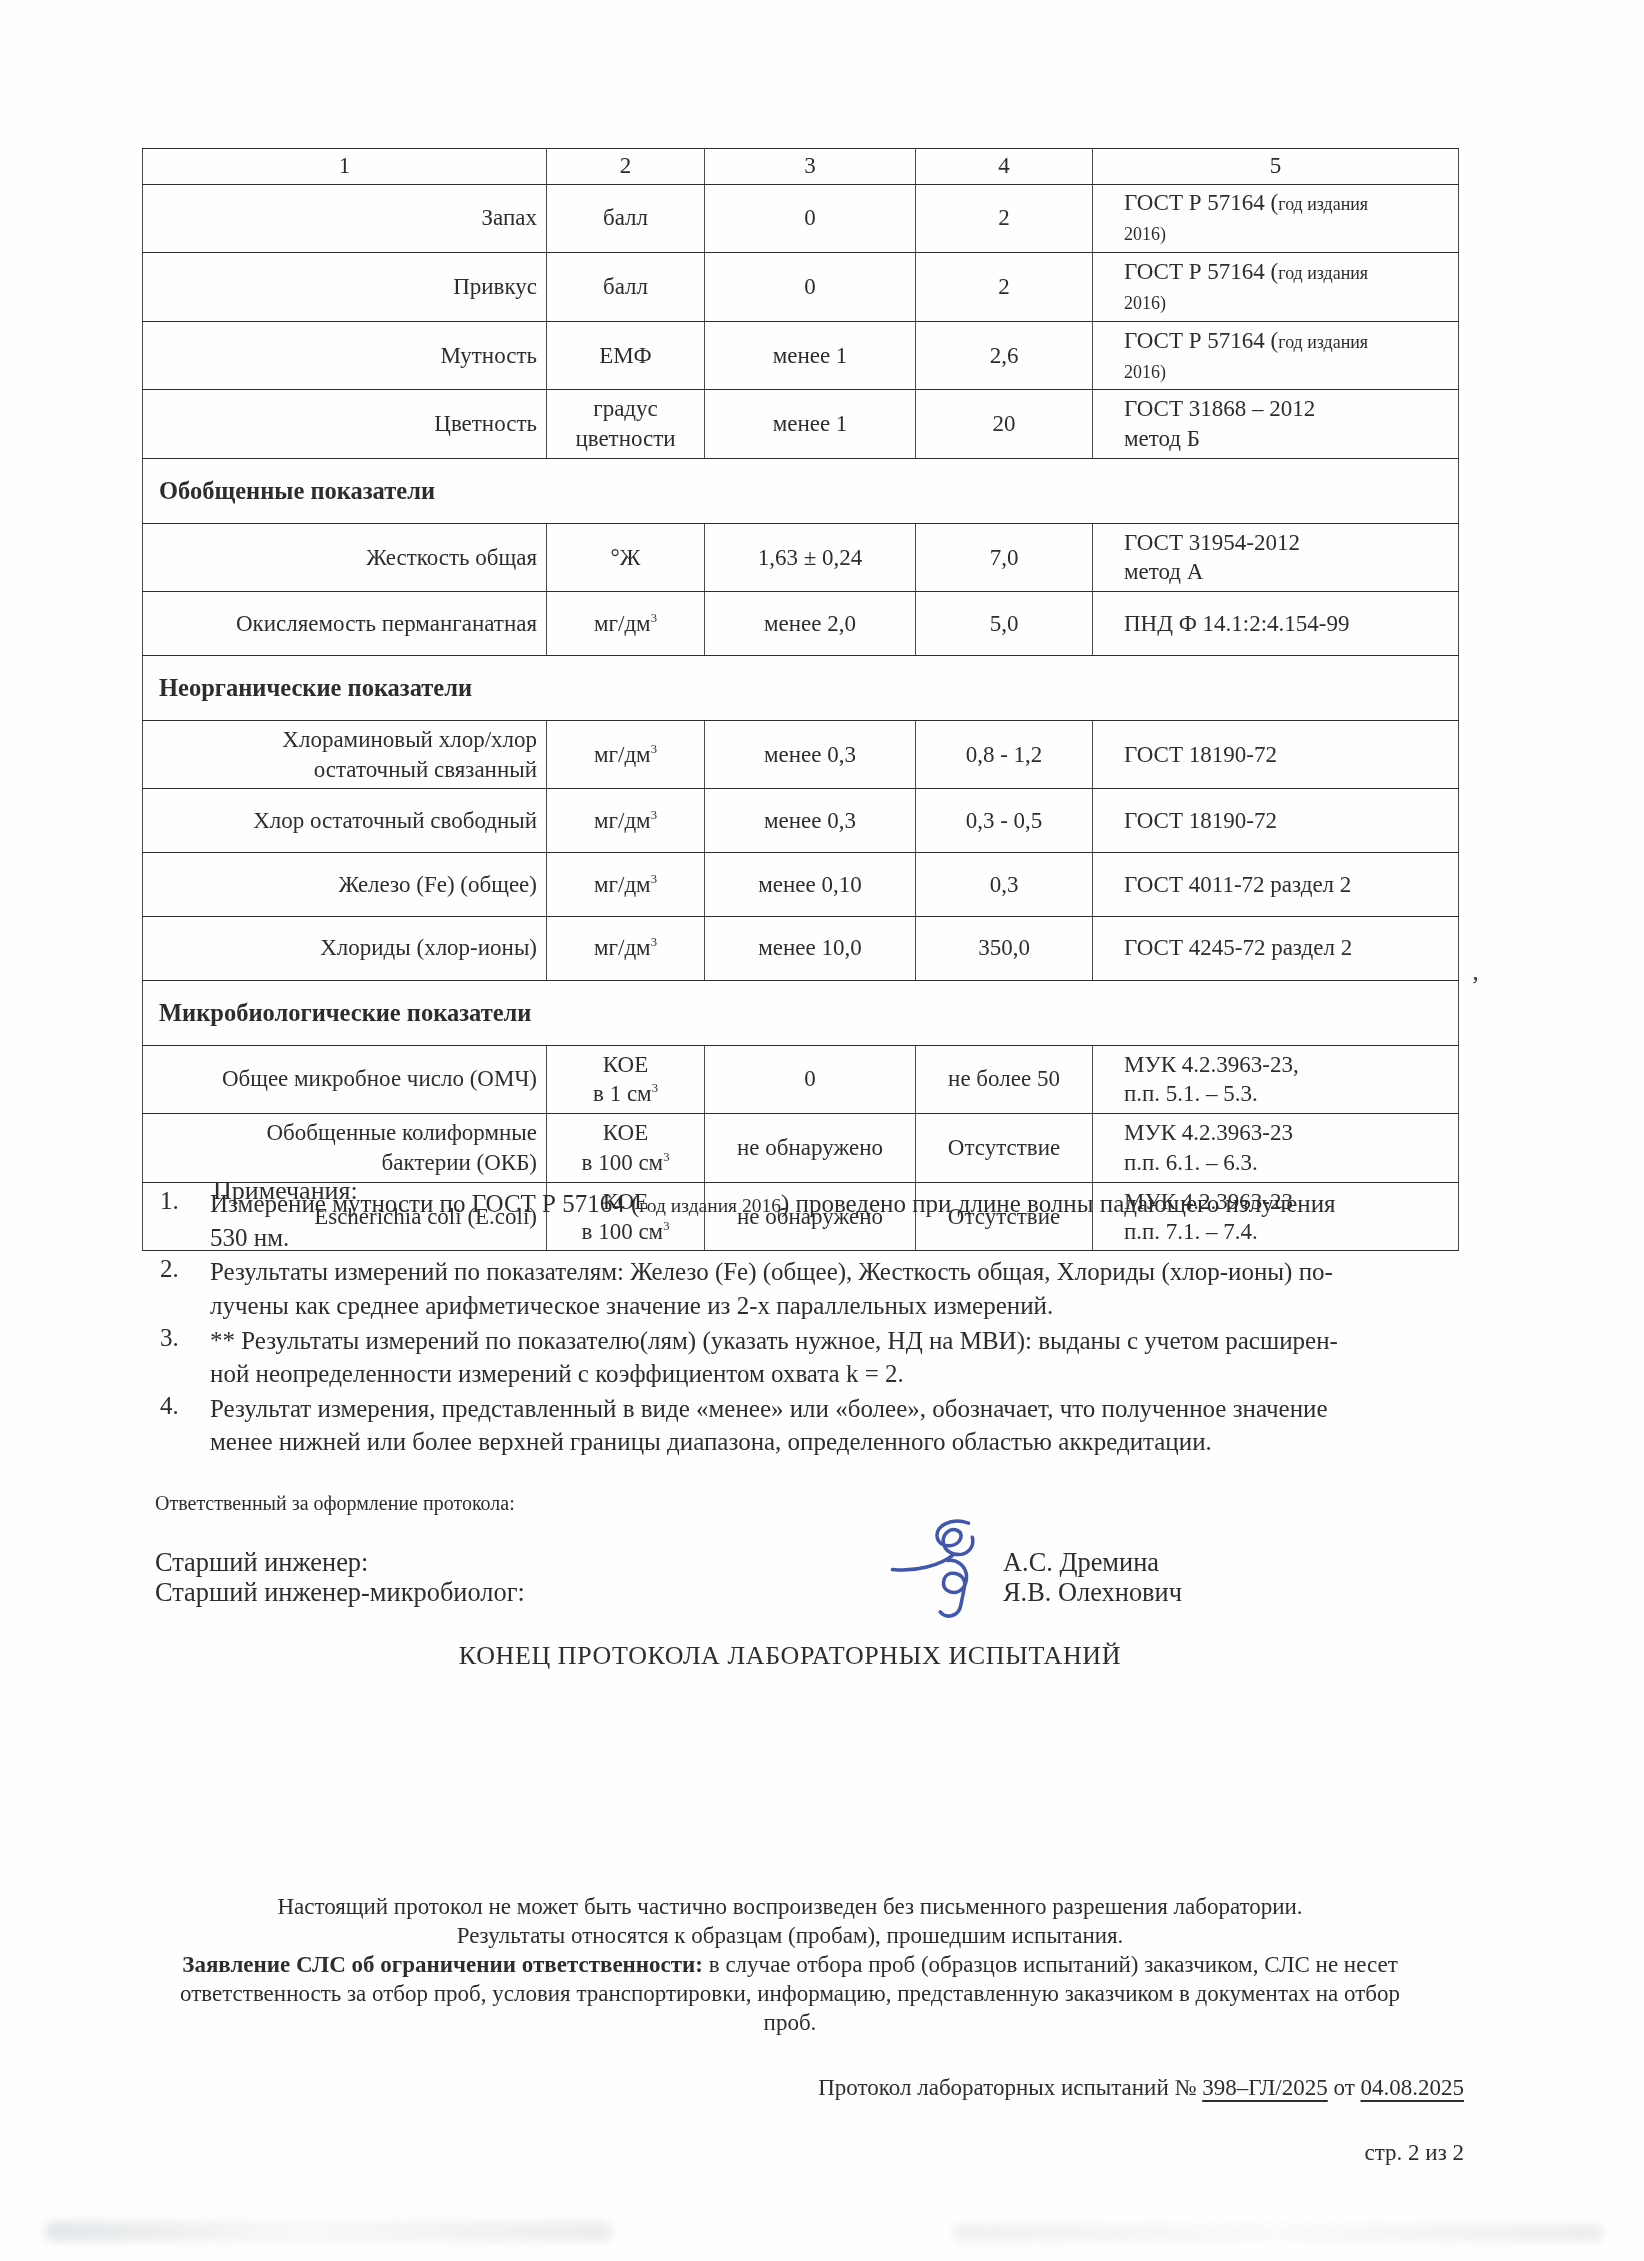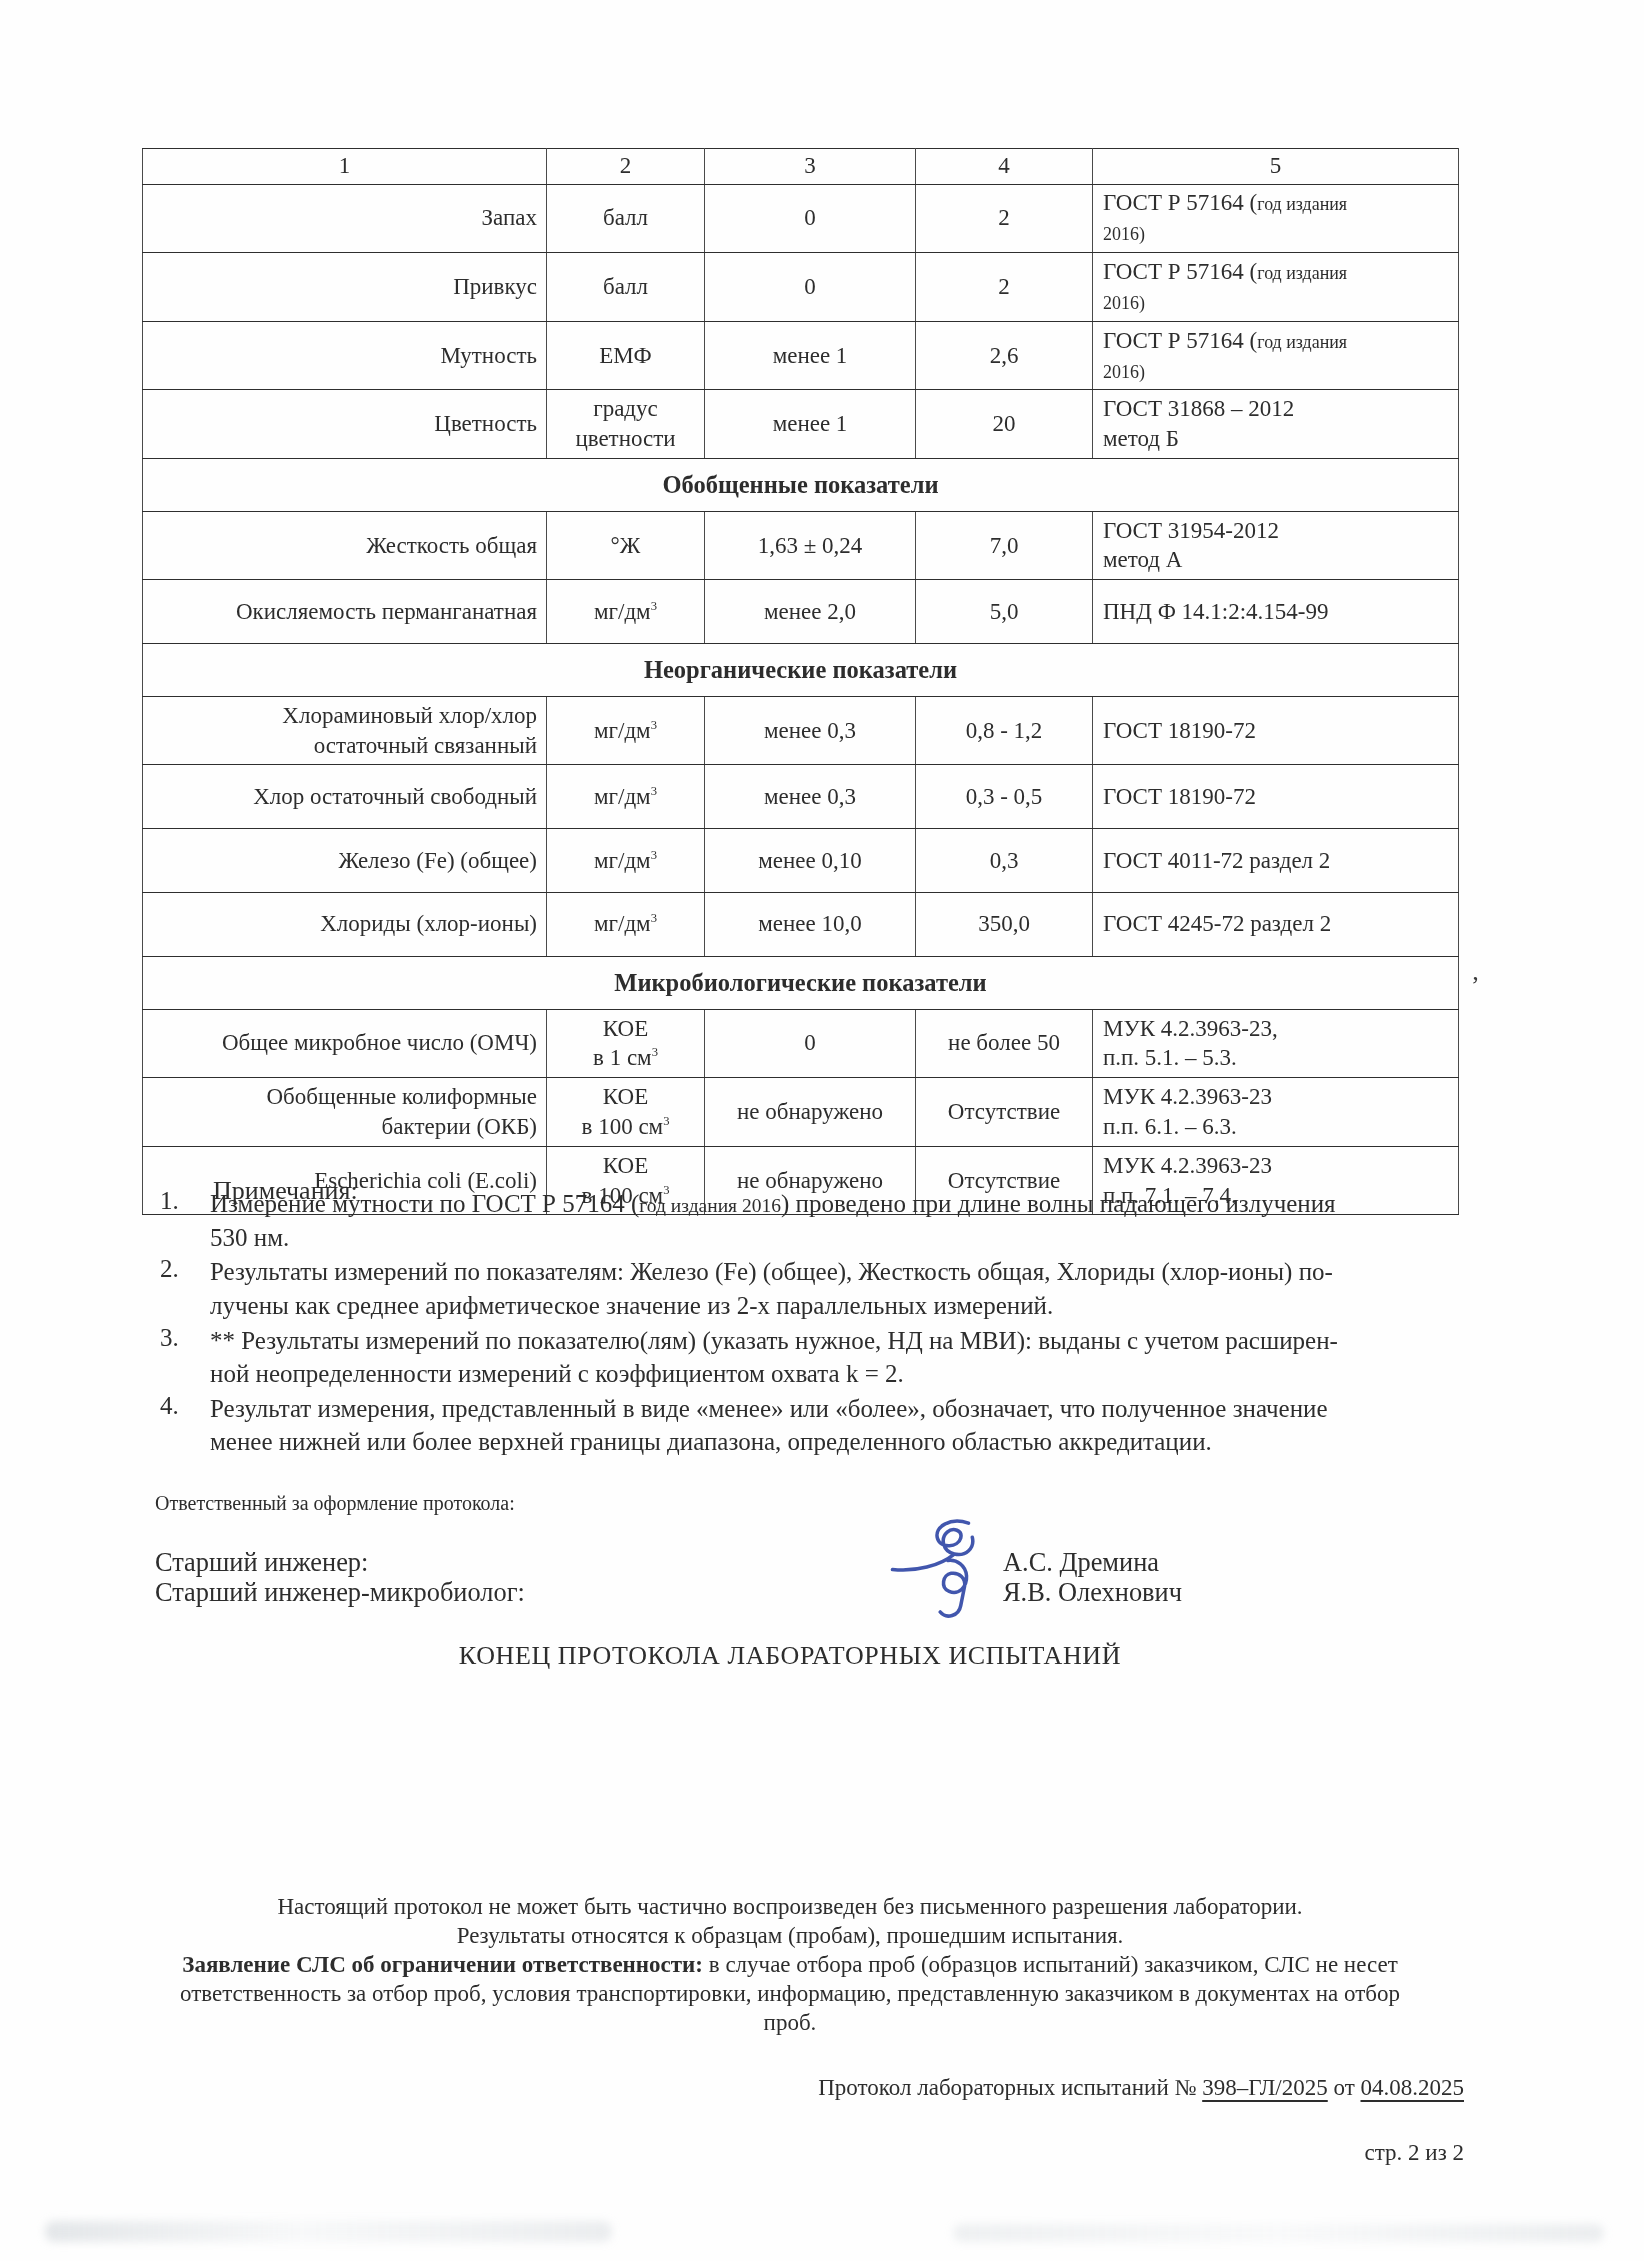--- a/index.html
+++ b/index.html
@@ -24,23 +24,23 @@
     border-bottom:1.9px solid #2e2e2e;
     vertical-align:middle;
     padding:3.9px 9px;
     line-height:1.3;
     white-space:pre-line;
     font-weight:normal;
   }
   table.results thead th{height:32px;text-align:center;padding:1.3px;}
   table.results td{height:55px;text-align:center;}
   table.results td.name{text-align:right;padding-left:10.3px;}
-  table.results td.method{text-align:left;padding-left:10px;}
+  table.results td.method{text-align:left;padding-left:31px;}
   table.results tr.section-row td{
-    height:30px;text-align:center;font-weight:bold;font-size:24.5px;padding:10px;
+    height:30px;text-align:left;font-weight:bold;font-size:24.5px;padding:16px;
   }
   .sm{font-size:0.78em;}
   sup{font-size:0.55em;vertical-align:super;line-height:0;}
   
   .notes-heading{position:absolute;left:213px;top:1176px;font-size:26px;}
   .notes{position:absolute;left:160px;top:1187px;width:1366px;font-size:25px;}
   .note{display:flex;margin:0 0 1.3px 0;}
   .note-num{width:50px;flex:none;}
   .note-text{white-space:pre-line;line-height:1.34;}
   

